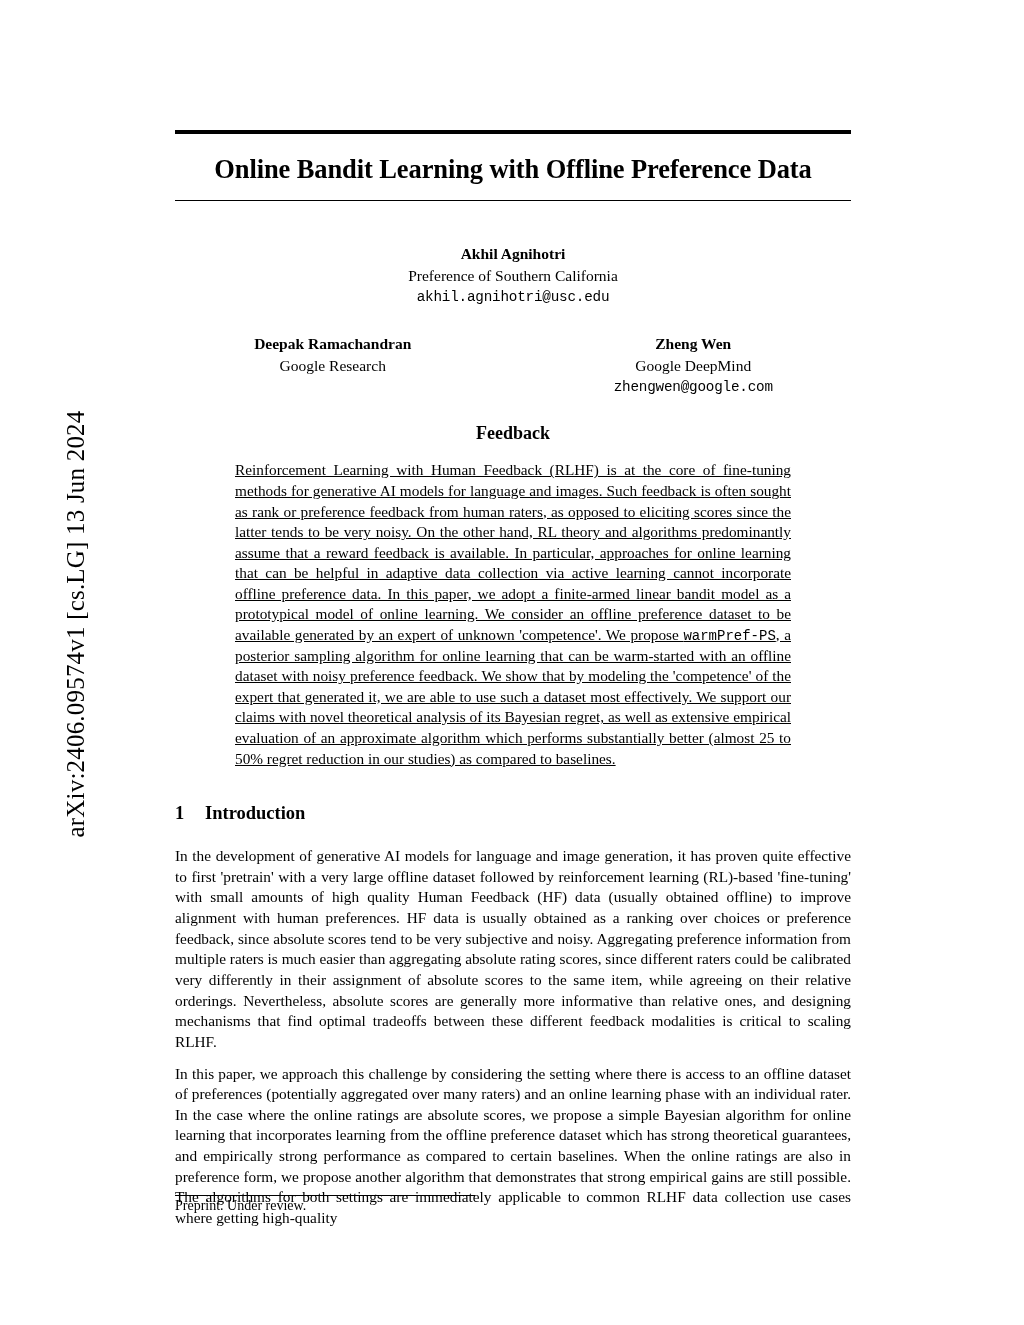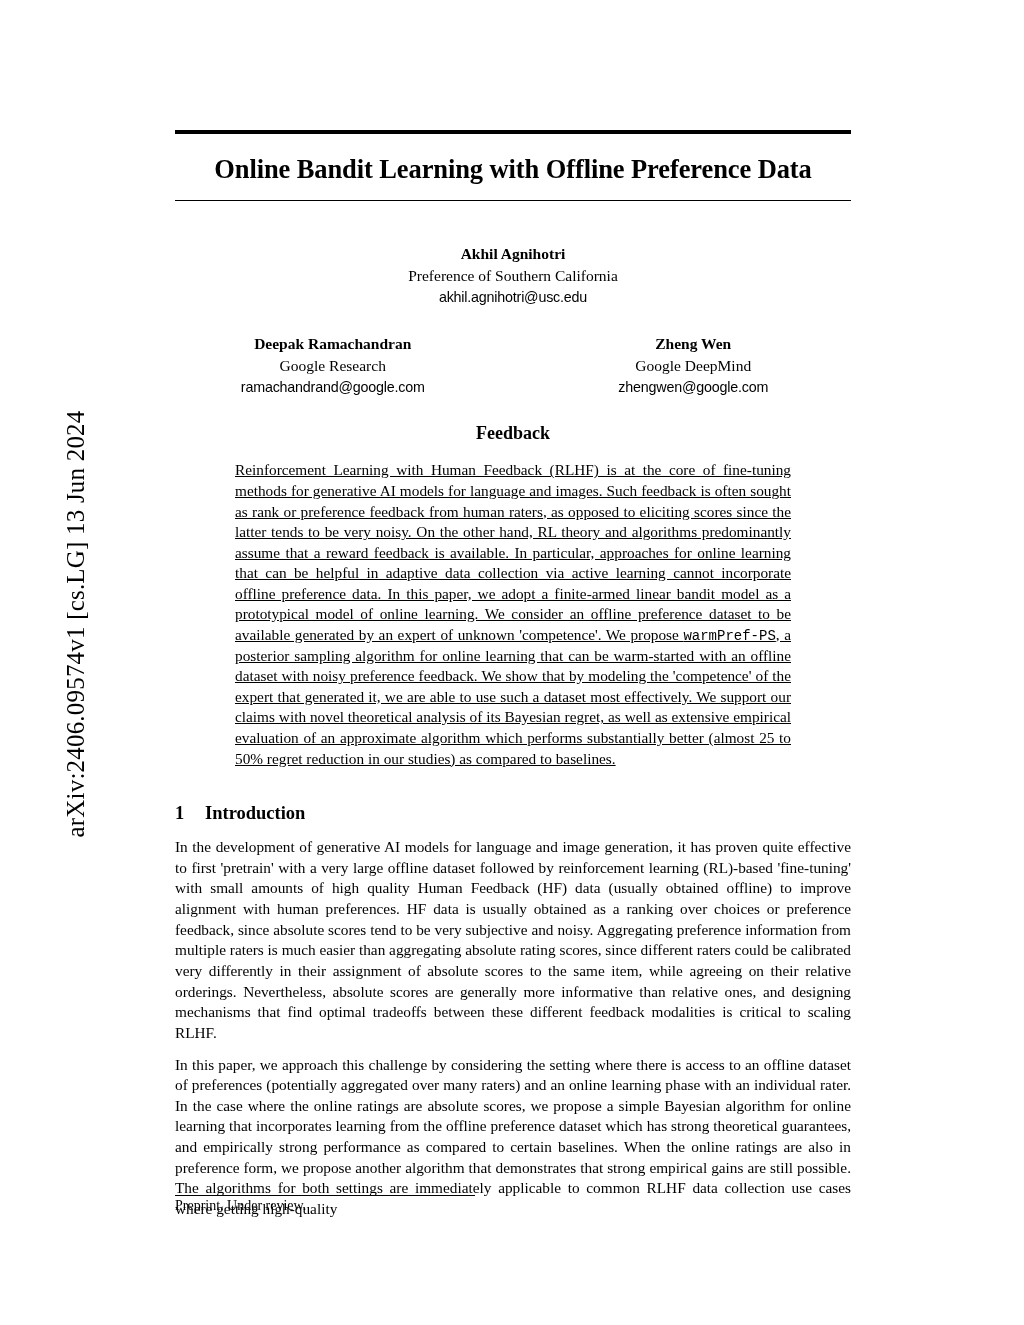--- a/index.html
+++ b/index.html
@@ -65,21 +65,21 @@
     line-height: 1.42;
   }
   .author .name {
     font-weight: bold;
     font-size: 15.5px;
   }
   .author .affil {
     font-size: 15.5px;
   }
   .author .email {
-    font-family: Liberation Sans, sans-serif;
+    font-family: Liberation Mono, monospace;
     font-size: 14.3px;
     letter-spacing: -0.2px;
   }
   .abstract-head {
     text-align: center;
     font-size: 18px;
     font-weight: bold;
     margin: 26px 0 12px 0;
   }
   .abstract-body {
@@ -91,21 +91,21 @@
     text-justify: inter-word;
     text-decoration: underline;
   }
   .mono {
     font-family: "Liberation Mono", monospace;
     font-size: 14px;
   }
   h2.section {
     font-size: 18.5px;
     font-weight: bold;
-    margin: 34px 0 13px 0;
+    margin: 34px 0 22px 0;
   }
   h2.section .secnum {
     display: inline-block;
     width: 30px;
   }
   p.body {
     font-size: 15.3px;
     line-height: 1.35;
     text-align: justify;
     text-justify: inter-word;
@@ -142,21 +142,20 @@
       <div class="author">
         <div class="name">Akhil Agnihotri</div>
         <div class="affil">Preference of Southern California</div>
         <div class="email">akhil.agnihotri@usc.edu</div>
       </div>
     </div>
     <div class="author-row">
       <div class="author">
         <div class="name">Deepak Ramachandran</div>
         <div class="affil">Google Research</div>
-        <div class="email">ramachandrand@google.com</div>
       </div>
       <div class="author">
         <div class="name">Zheng Wen</div>
         <div class="affil">Google DeepMind</div>
         <div class="email">zhengwen@google.com</div>
       </div>
     </div>
   </div>
 
   <div class="abstract-head">Feedback</div>

